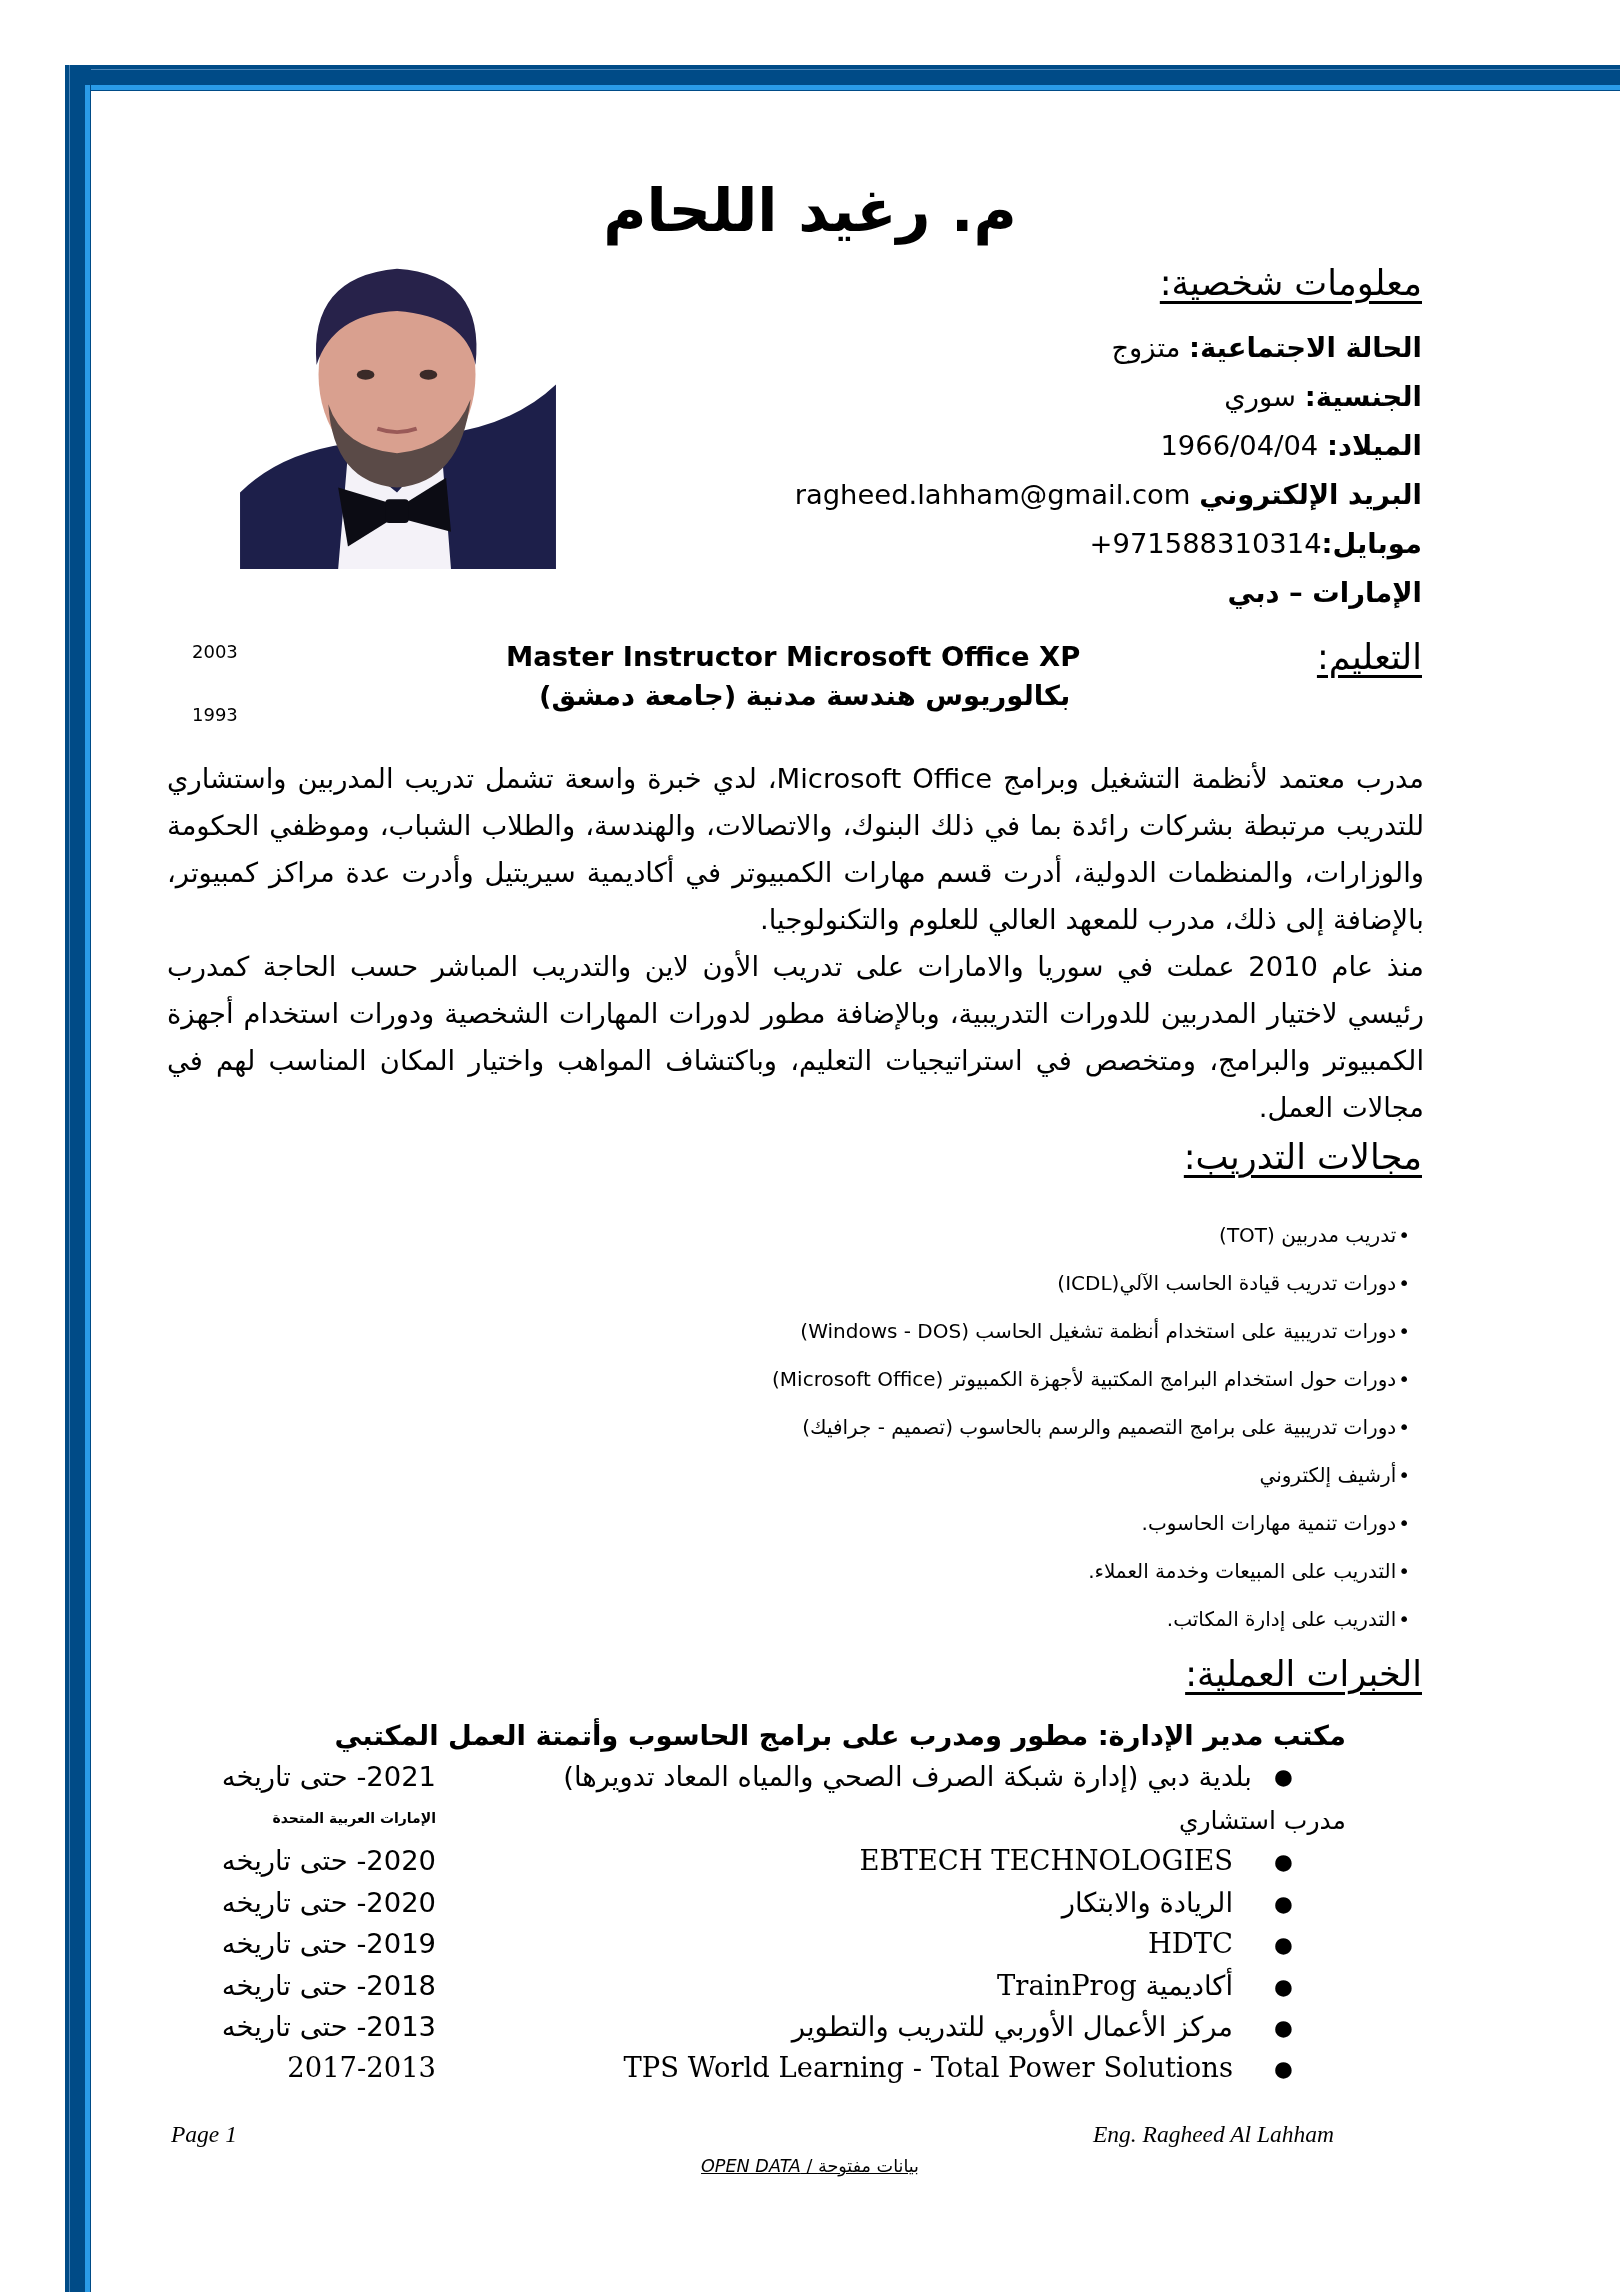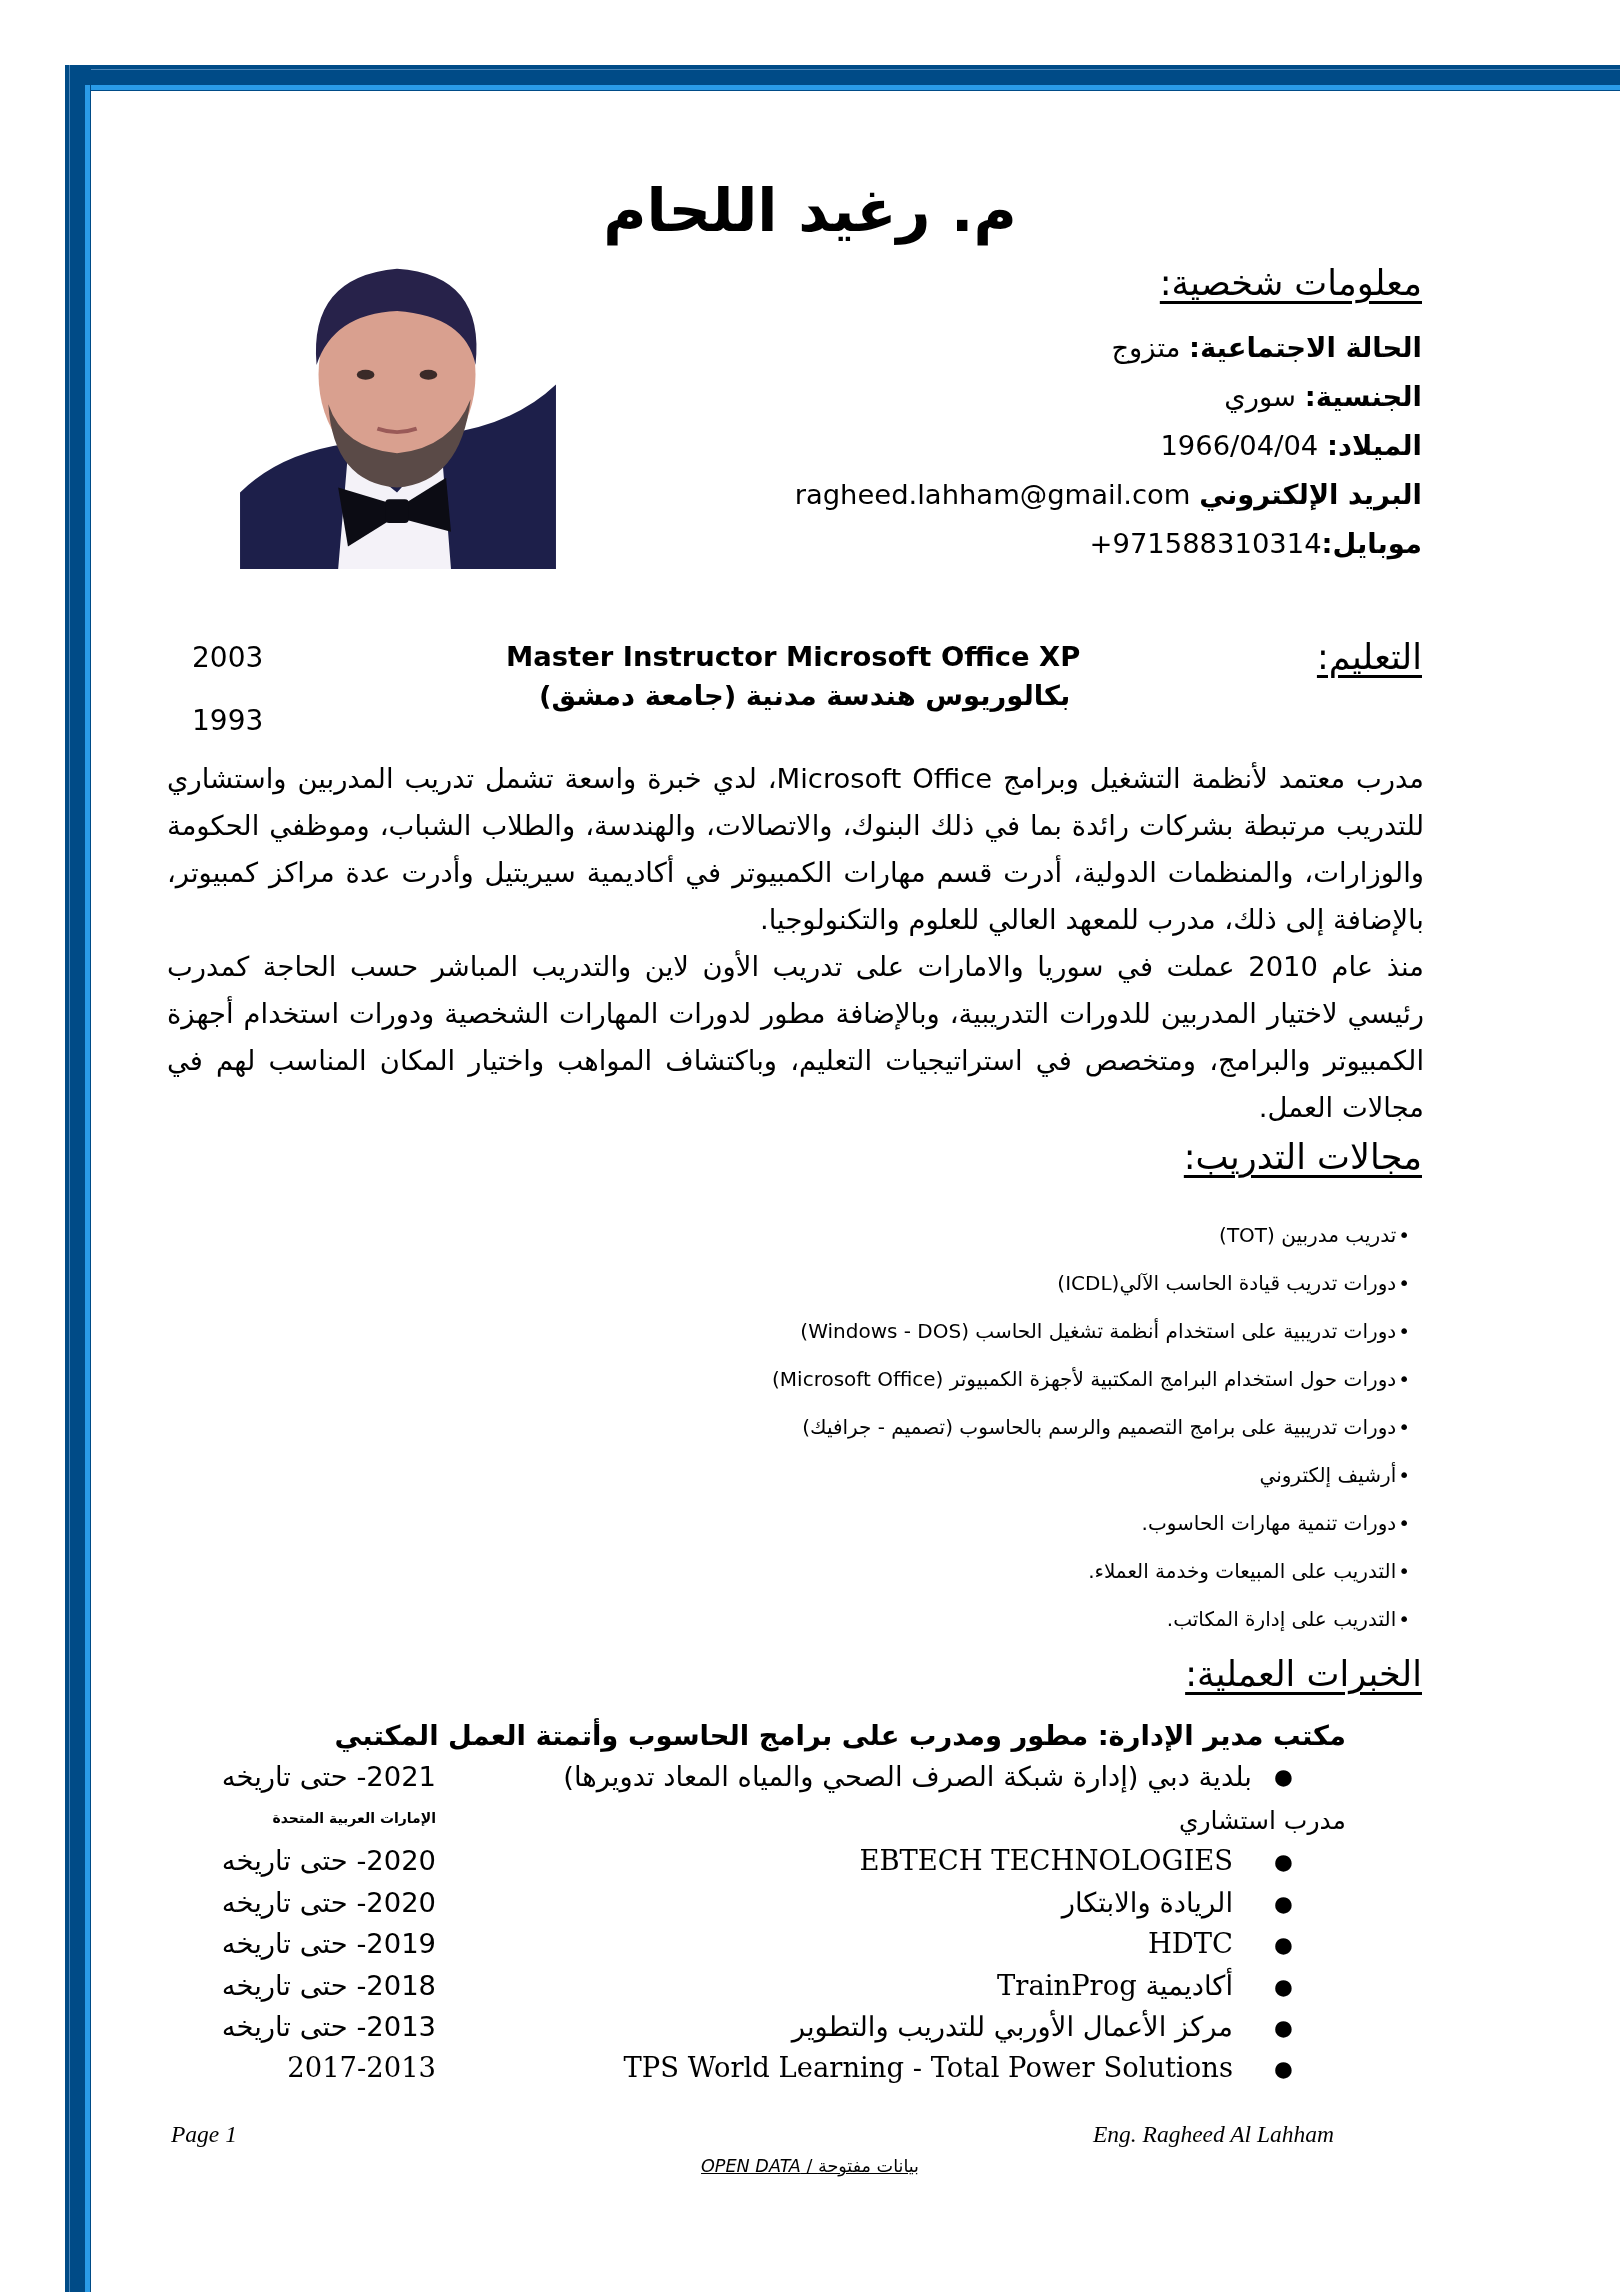--- a/index.html
+++ b/index.html
@@ -23,21 +23,21 @@
 
     .sec-head { font-size: 35px; text-decoration: underline; text-decoration-thickness: 2.9px; text-underline-offset: 5.9px; }
 
     .personal { right: 198px; top: 263px; text-align: right; }
     .personal .sec-head { margin-bottom: 19.6px; }
     .info-line { font-size: 27.4px; line-height: 49px; white-space: nowrap; }
     .info-line .lbl { font-weight: bold; }
 
     .edu-head { right: 198px; top: 637px; }
     .edu-row { font-size: 27.4px; font-weight: bold; position: absolute; white-space: nowrap; }
-    .edu-year { font-size: 28px; position: absolute; left: 192px; }
+    .edu-year { font-size: 18px; position: absolute; left: 192px; }
 
     .para { left: 167px; width: 1257px; font-size: 27.4px; line-height: 47px; text-align: justify; text-align-last: right; }
 
     .train-head { right: 198px; top: 1137px; }
     .train-list { right: 210px; top: 1211px; font-size: 20px; line-height: 48px; white-space: nowrap; list-style: none; margin: 0; padding: 0; }
     .train-list li::before { content: "•"; margin-left: 2px; }
 
     .exp-head { right: 198px; top: 1654px; }
     .exp-office { right: 274px; top: 1720px; font-size: 27.4px; font-weight: bold; white-space: nowrap; }
     .exp-row { position: absolute; font-family: "DejaVu Serif", "Liberation Serif", serif; font-size: 27.4px; white-space: nowrap; }
@@ -100,20 +100,23 @@
   </div>
   <div class="info-line">
     <span class="lbl">الميلاد:</span><span> 1966/04/04</span>
   </div>
   <div class="info-line">
     <span class="lbl">البريد الإلكتروني</span><span>  ragheed.lahham@gmail.com</span>
   </div>
   <div class="info-line">
     <span class="lbl">موبايل:</span><span dir="ltr" style="unicode-bidi:isolate"> +971588310314</span>
   </div>
+  <div class="info-line">
+    <span class="lbl">الإمارات – دبي</span>
+  </div>
 </div>
 
 <div class="abs edu-head sec-head rtl">التعليم:</div>
 <div class="edu-row" style="left:506px; top:641px;">Master Instructor Microsoft Office XP</div>
 <div class="edu-year" style="top:641px;">2003</div>
 <div class="edu-row rtl" style="left:539px; top:680px;">بكالوريوس هندسة مدنية (جامعة دمشق)</div>
 <div class="edu-year" style="top:704px;">1993</div>
 
 <div class="abs para rtl" style="top:755px;">مدرب معتمد لأنظمة التشغيل وبرامج Microsoft Office، لدي خبرة واسعة تشمل تدريب المدربين واستشاري للتدريب مرتبطة بشركات رائدة بما في ذلك البنوك، والاتصالات، والهندسة، والطلاب الشباب، وموظفي الحكومة والوزارات، والمنظمات الدولية، أدرت قسم مهارات الكمبيوتر في أكاديمية سيريتيل وأدرت عدة مراكز كمبيوتر، بالإضافة إلى ذلك، مدرب للمعهد العالي للعلوم والتكنولوجيا.</div>
 <div class="abs para rtl" style="top:943px;">منذ عام 2010 عملت في سوريا والامارات على تدريب الأون لاين والتدريب المباشر حسب الحاجة كمدرب رئيسي لاختيار المدربين للدورات التدريبية، وبالإضافة مطور لدورات المهارات الشخصية ودورات استخدام أجهزة الكمبيوتر والبرامج، ومتخصص في استراتيجيات التعليم، وباكتشاف المواهب واختيار المكان المناسب لهم في مجالات العمل.</div>

